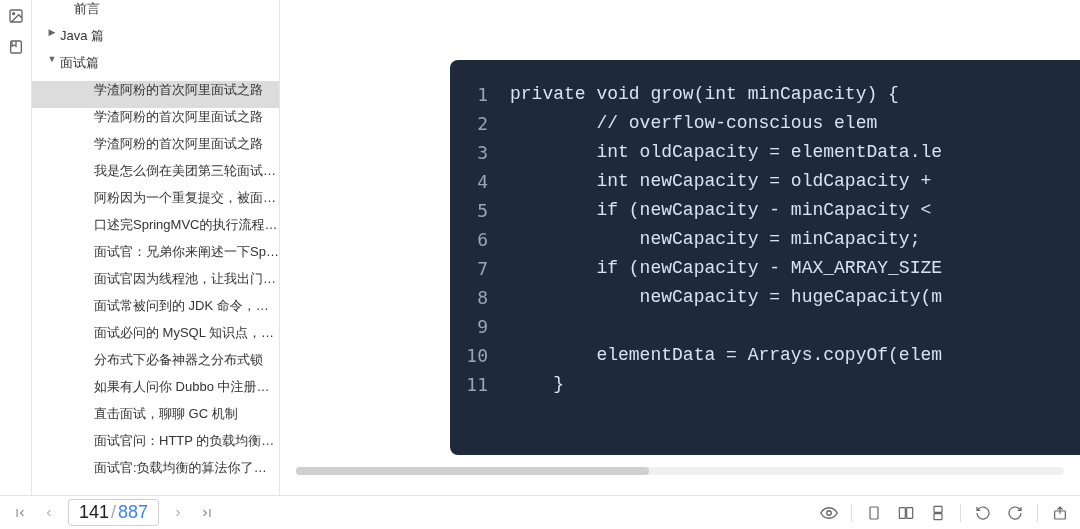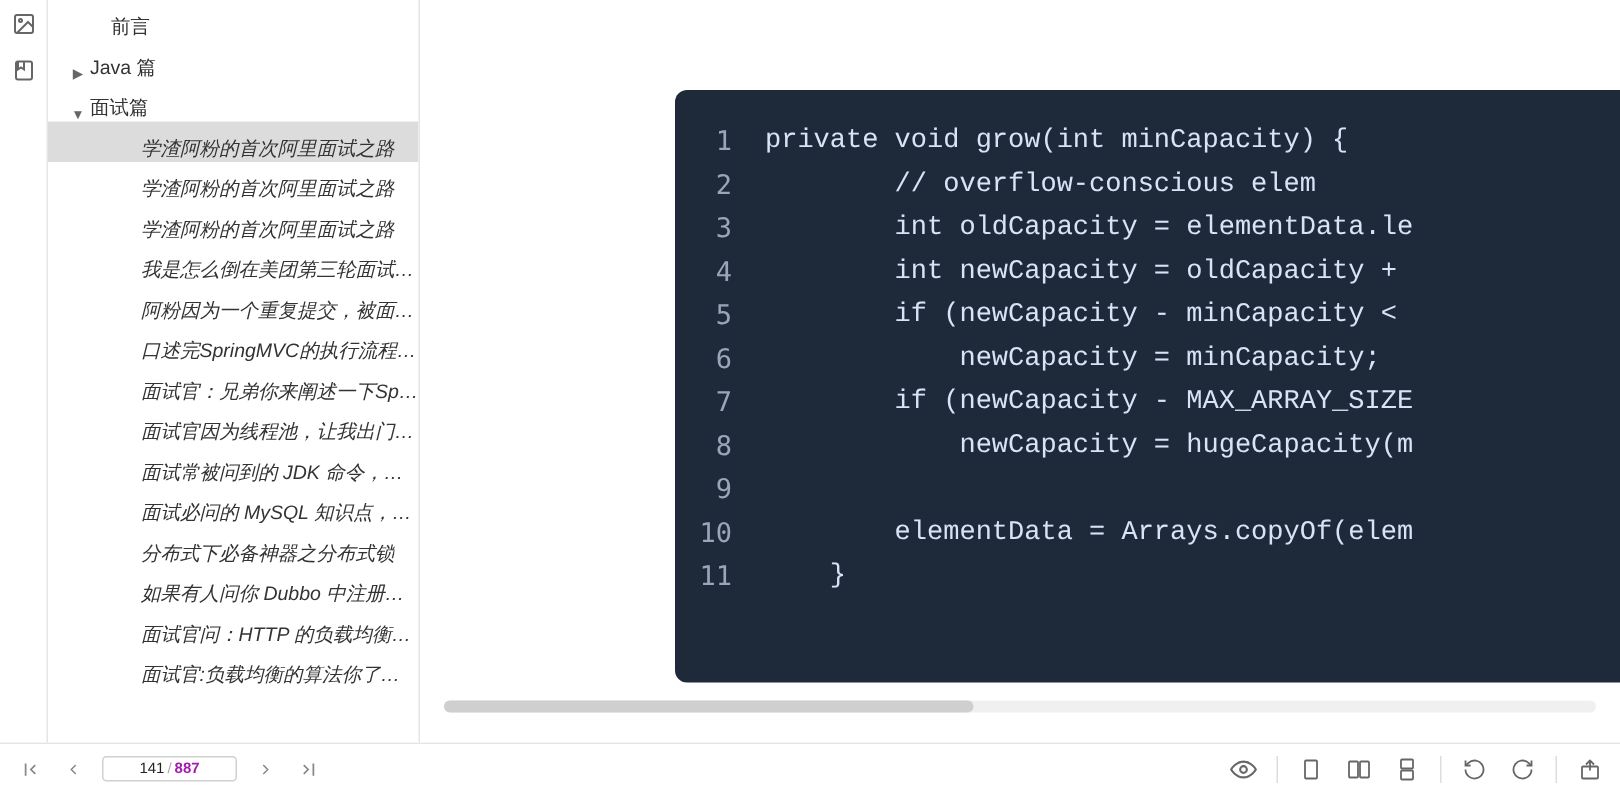--- a/index.html
+++ b/index.html
@@ -35,32 +35,32 @@
       background: #fff;
       border-right: 1px solid #e5e5e5;
       overflow-y: auto;
       overflow-x: hidden;
       position: relative;
     }
     .sidebar::-webkit-scrollbar { width: 8px; }
     .sidebar::-webkit-scrollbar-thumb { background: #ccc; border-radius: 4px; }
     .nav-item {
       display: flex;
-      align-items: flex-end;
+      align-items: flex-start;
       height: 27px;
       padding-left: 12px;
       cursor: pointer;
       white-space: nowrap;
       overflow: hidden;
       text-overflow: ellipsis;
       color: #333;
     }
     .nav-item.level-0 { padding-left: 42px; }
     .nav-item.level-1 { padding-left: 28px; }
-    .nav-item.level-2 { padding-left: 62px; font-style: italic; }
+    .nav-item.level-2 { padding-left: 62px; }
     .nav-item.selected { background: #dcdcdc; }
     .nav-item.hastoggle { padding-left: 12px; }
     .nav-item.hastoggle .caret { width: 16px; display: inline-flex; justify-content: center; color: #666; }
     .nav-item .label {
       overflow: hidden;
       text-overflow: ellipsis;
       white-space: nowrap;
     }
     .content {
       flex: 1;
@@ -128,27 +128,27 @@
       display: flex;
       align-items: center;
       gap: 10px;
     }
     .page-input-wrap {
       border: 1px solid #d0d0d0;
       border-radius: 3px;
       padding: 2px 10px;
       display: flex;
       align-items: center;
-      font-size: 10px;
+      font-size: 18px;
       min-width: 90px;
       justify-content: center;
     }
     .page-input-wrap .cur { color: #222; }
     .page-input-wrap .sep { color: #aaa; margin: 0 2px; }
-    .page-input-wrap .tot { color: #a21caf; font-weight: bold; }
+    .page-input-wrap .tot { color: #3b82f6; }
     .nav-btn {
       color: #888;
       cursor: pointer;
       padding: 3px;
       display: inline-flex;
     }
     .bottom-right {
       display: flex;
       align-items: center;
       gap: 12px;
@@ -228,20 +228,23 @@
         <span class="label">面试常被问到的 JDK 命令，你知…</span>
       </div>
       <div class="nav-item level-2">
         <span class="label">面试必问的 MySQL 知识点，你还…</span>
       </div>
       <div class="nav-item level-2">
         <span class="label">分布式下必备神器之分布式锁</span>
       </div>
       <div class="nav-item level-2">
         <span class="label">如果有人问你 Dubbo 中注册中心…</span>
+      </div>
+      <div class="nav-item level-2">
+        <span class="label">直击面试，聊聊 GC 机制</span>
       </div>
       <div class="nav-item level-2">
         <span class="label">面试官问：HTTP 的负载均衡你了…</span>
       </div>
       <div class="nav-item level-2">
         <span class="label">面试官:负载均衡的算法你了解不?</span>
       </div>
     </div>
 
   <div class="content">

